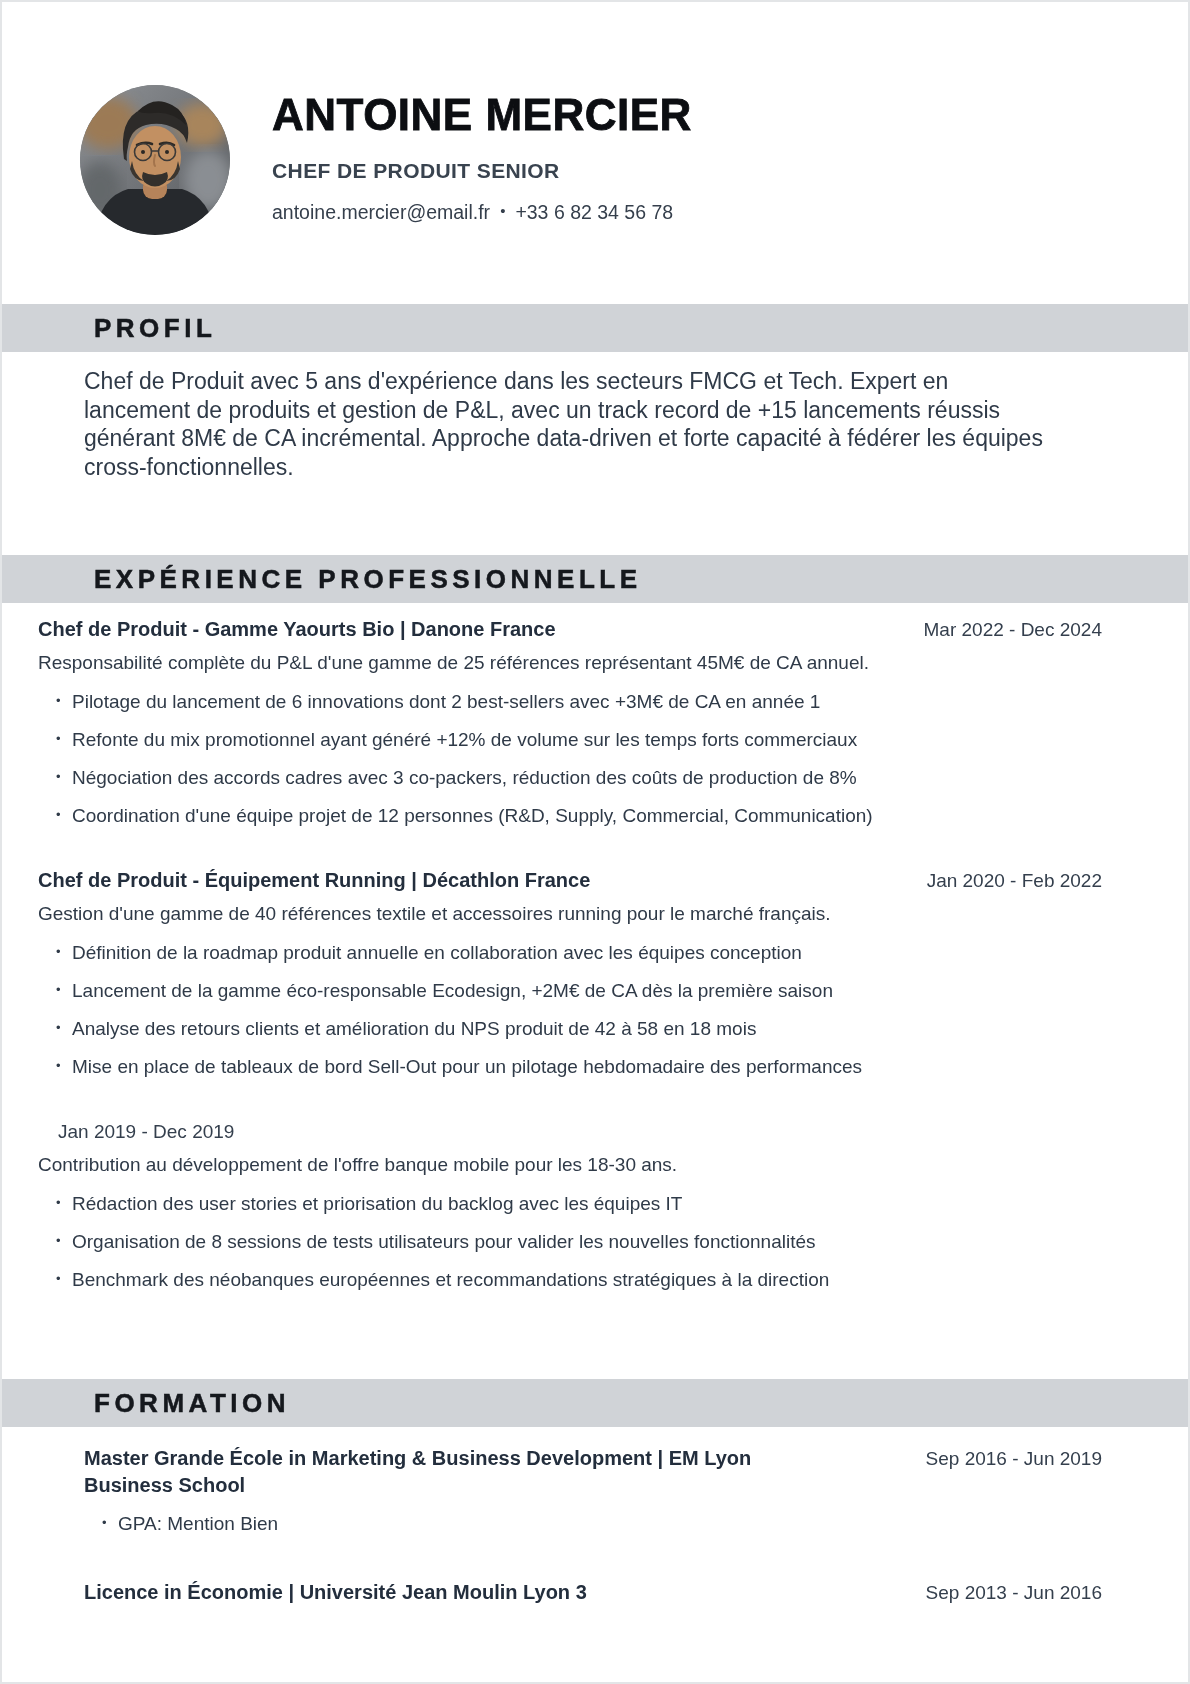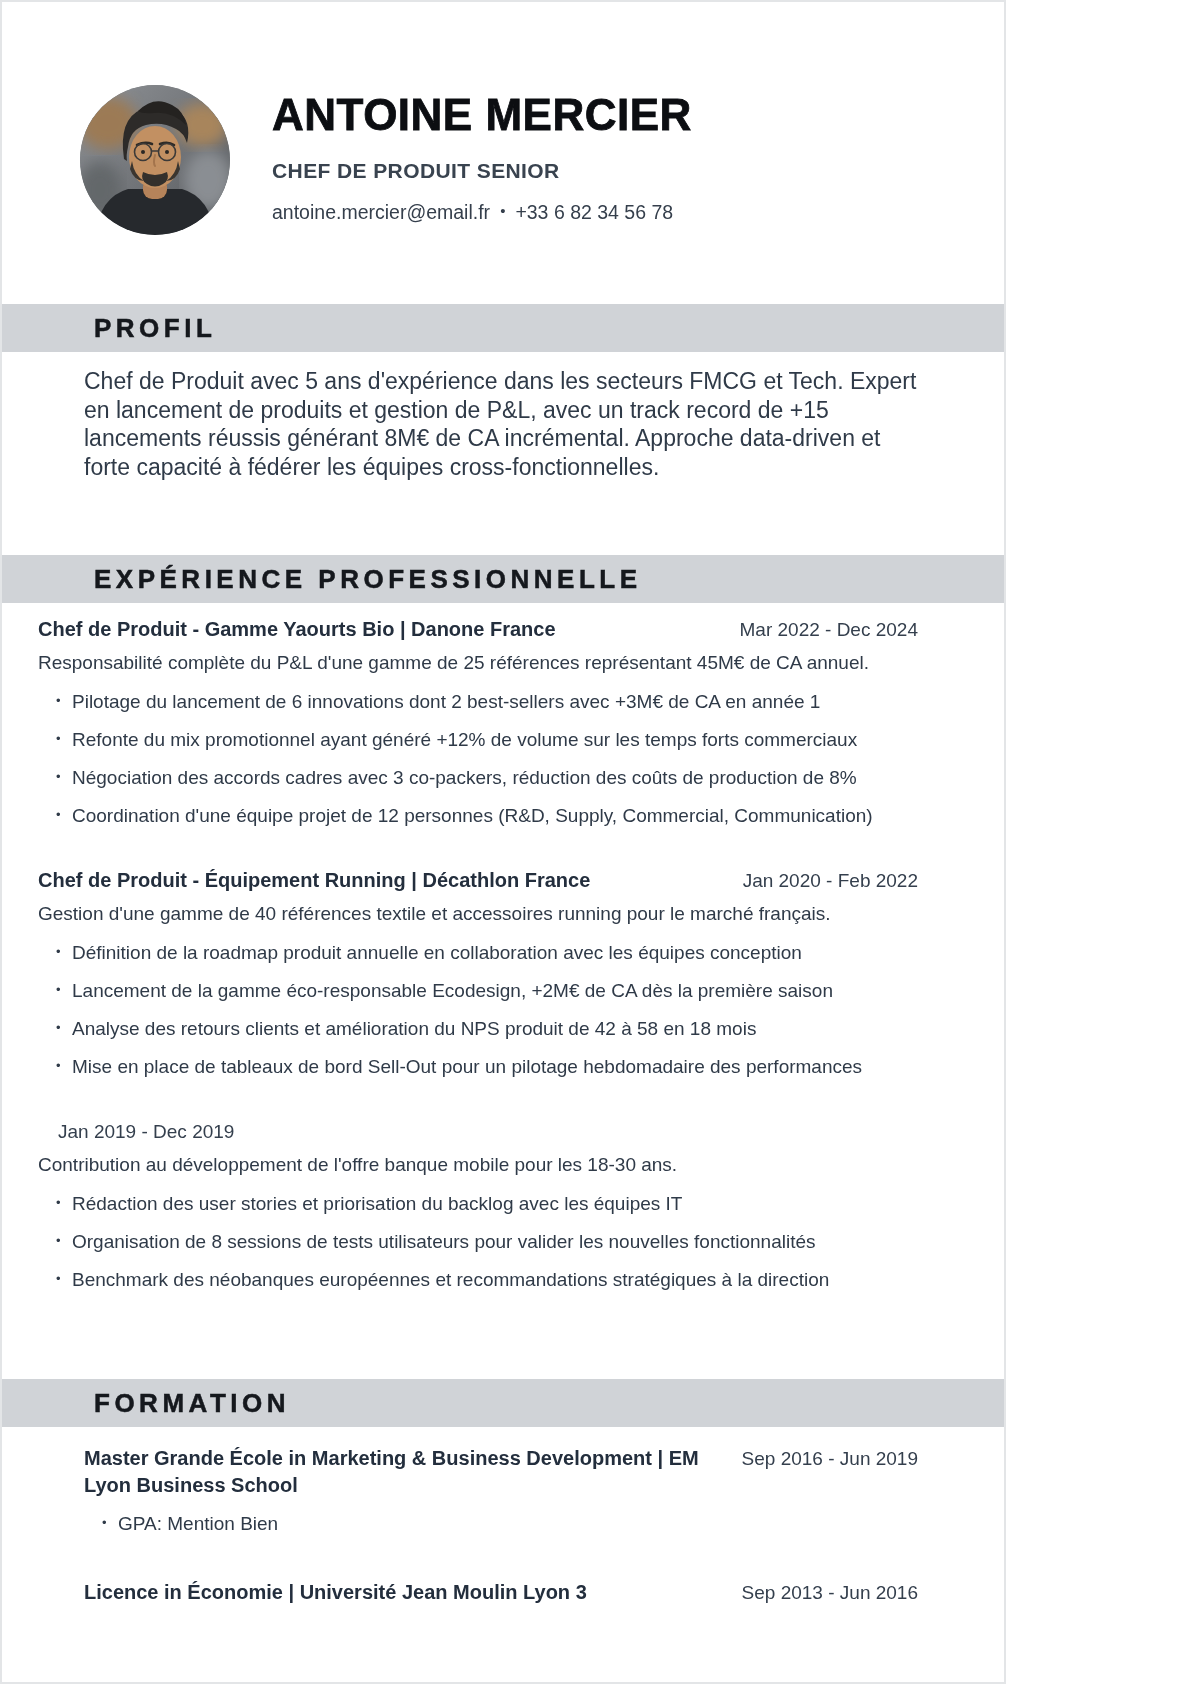--- a/index.html
+++ b/index.html
@@ -1,17 +1,17 @@
 <!DOCTYPE html>
 <html style="--section-bar-bg: #d0d3d7; --heading-text: #15181d; --title-text: #232e3d; --body-text: #2f3a48; --page-border: #e3e5e7;"><head>
 <meta charset="utf-8">
 <style>
   html,body{margin:0;padding:0;background:#fff;}
   .page{
-    width:1006px;height:1684px;box-sizing:border-box;
+    width:1190px;height:1684px;box-sizing:border-box;
     border:2px solid var(--page-border,#e3e5e7);
     background:#fff;position:relative;overflow:hidden;
     font-family:"Liberation Sans", sans-serif;
     color:var(--body-text,#2f3a48);
   }
   
   .header{display:flex;align-items:flex-start;gap:42px;padding:83px 86px 0 78px;}
   .photo{width:150px;height:150px;border-radius:50%;overflow:hidden;flex:none;background:#7d8184;}
   .photo svg{display:block;width:150px;height:150px;}
   .header-text{padding-top:6px;}

